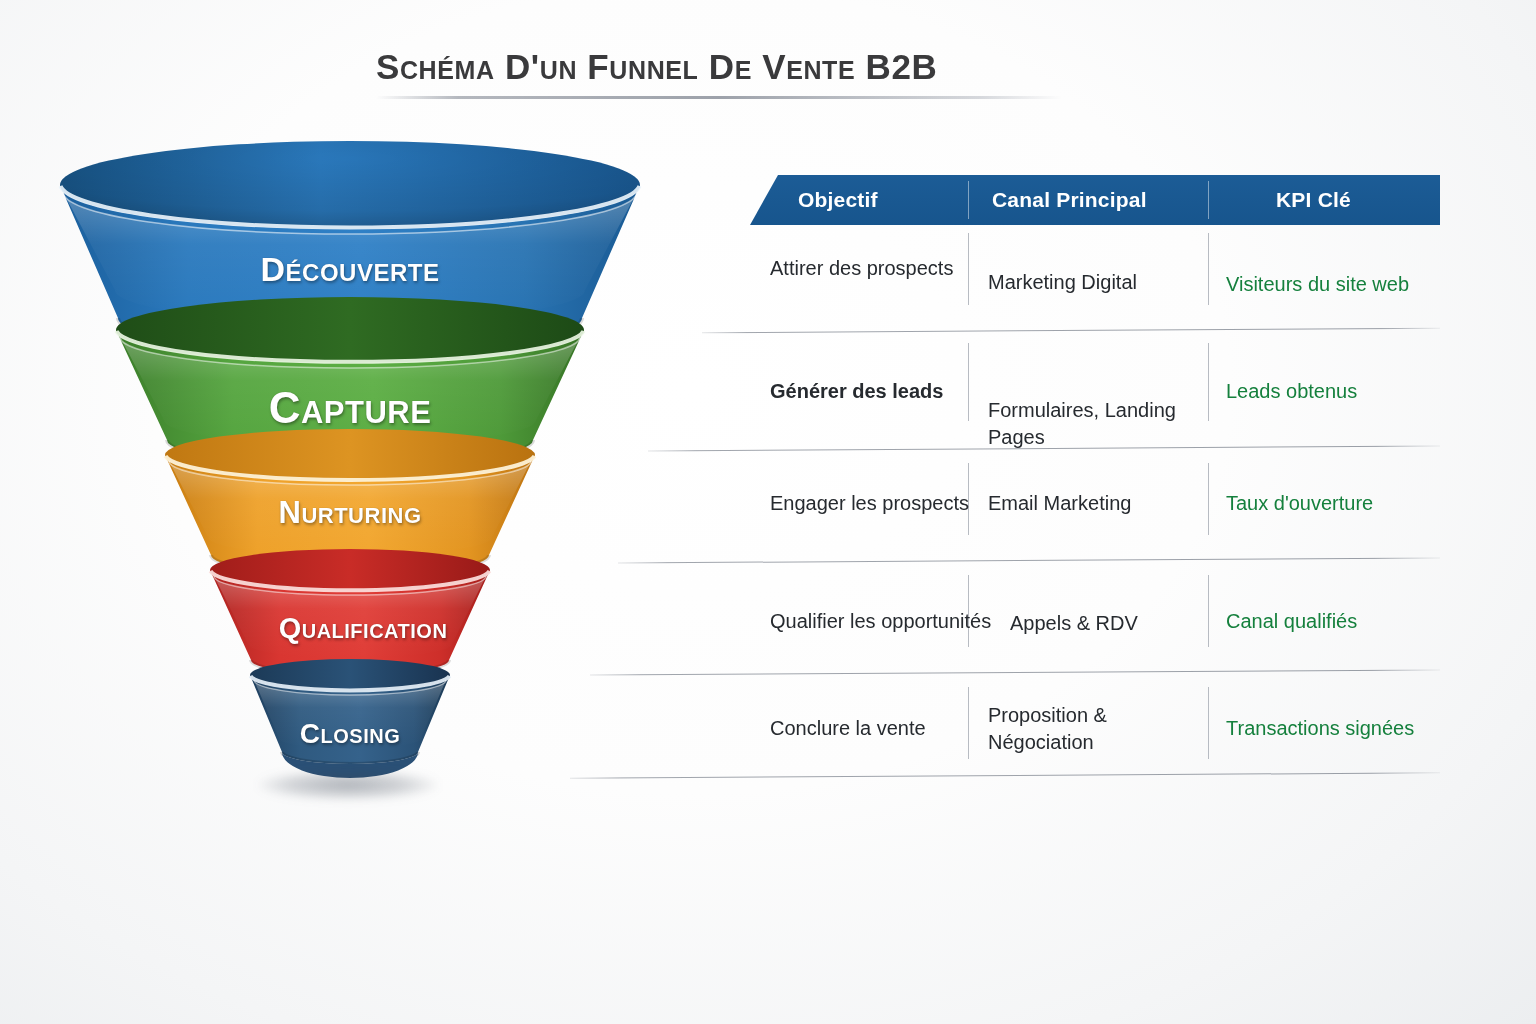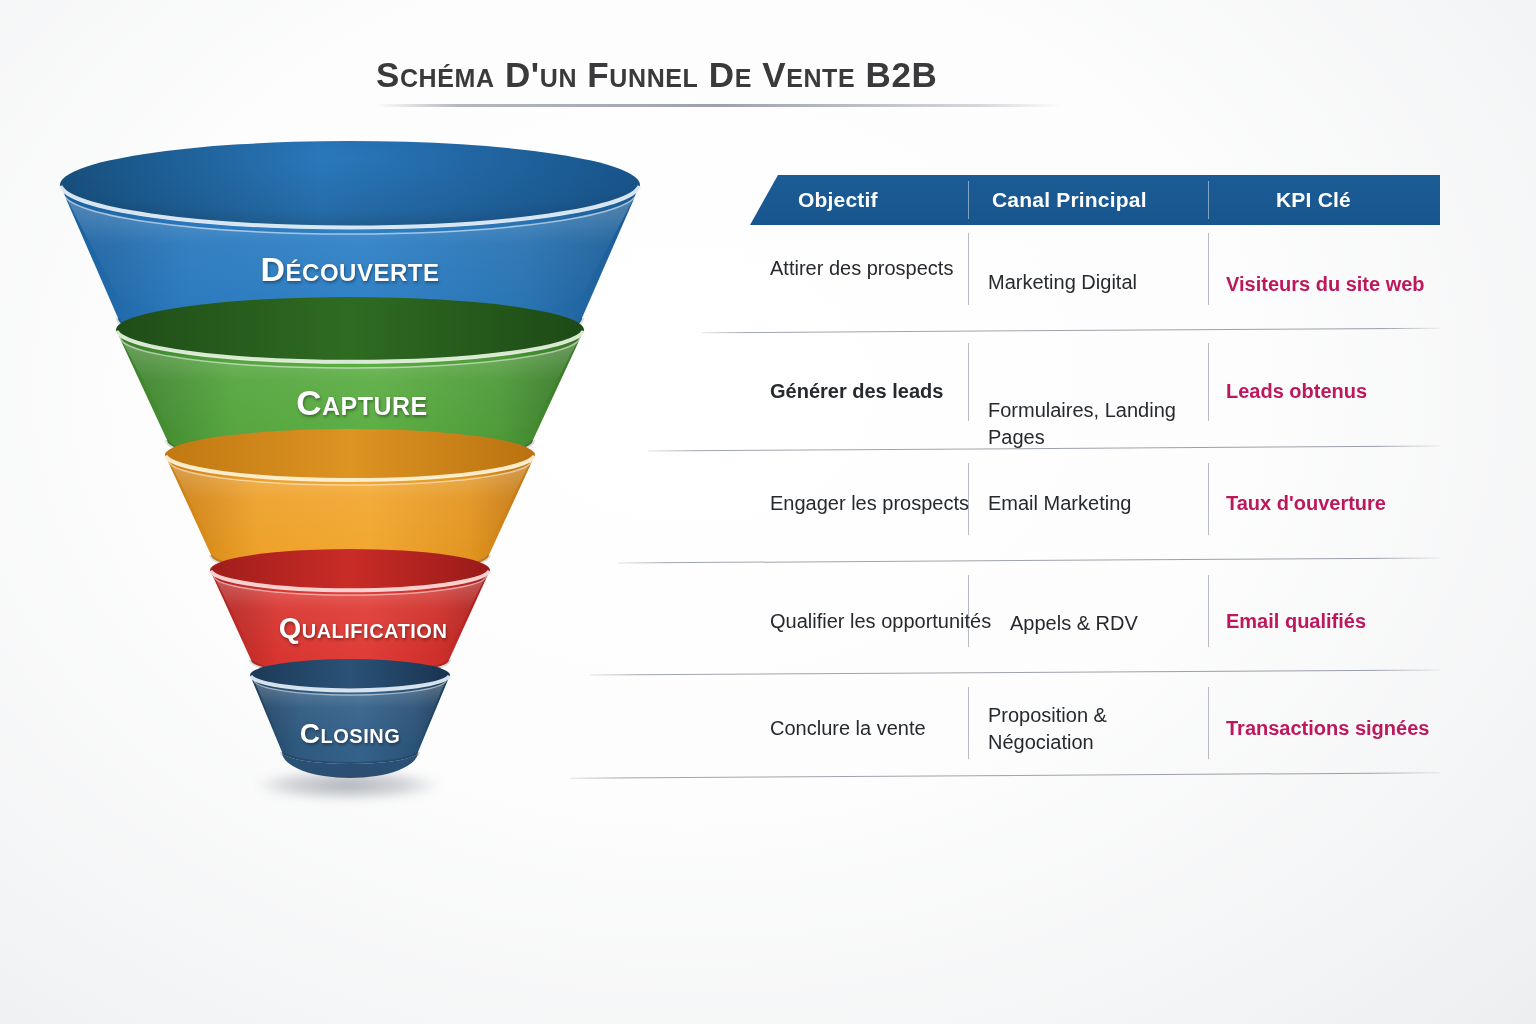--- a/index.html
+++ b/index.html
@@ -14,21 +14,20 @@
     background: radial-gradient(ellipse at 45% 38%, #ffffff 0%, #fdfdfd 45%, #f4f5f6 78%, #eceef0 100%);
     position: relative;
   }
 
   
   #title-block {
     position: absolute;
     left: 376px;
     top: 48px;
     width: 700px;
-    margin-top: 8px;
   }
   #page-title {
     font-family: "Liberation Sans", sans-serif;
     font-size: 35px;
     font-weight: bold;
     color: #3a3a3c;
     letter-spacing: 0.6px;
     font-variant: small-caps;
     text-transform: capitalize;
     white-space: nowrap;
@@ -123,21 +122,21 @@
     background: rgba(170,175,183,0.85);
   }
   .cell {
     position: absolute;
     color: #222428;
     font-size: 20px;
     line-height: 27px;
   }
   .cell.objectif { color: #262a2f; font-weight: normal; }
   .cell.canal    { color: #262a2f; font-weight: normal; }
-  .cell.kpi      { color: #be185d; font-weight: bold; }
+  .cell.kpi      { color: #15803d; font-weight: normal; }
 </style>
 </head>
 <body>
 
 <div id="title-block">
   <div id="page-title">Schéma d'un Funnel de Vente B2B</div>
   <div id="title-rule"></div>
 </div>
 
 <div id="funnel">
@@ -271,21 +270,22 @@
       <path d="M 254 540 A 96 15 0 0 0 446 540 L 421 598 A 71 11 0 0 1 279 598 Z" fill="url(#sheen)"></path>
       <path d="M 282 612 A 68 12 0 0 0 418 612" fill="none" stroke="rgba(0,0,0,0.16)" stroke-width="4"></path>
 
       <path d="M 282 612 A 68 12 0 0 0 418 612 A 68 26 0 0 1 282 612 Z" fill="#2a5076"></path>
     </g>
   </svg>
 
   <div id="funnel-shadow"></div>
 
   <div class="stage-label" style="left:0px; top:110px; width:700px; font-size:34px;">Découverte</div>
-  <div class="stage-label" style="left:0px; top:243px; width:700px; font-size:35px;padding-left:12px;">Capture</div>
+  <div class="stage-label" style="left:0px; top:243px; width:700px; font-size:44px;">Capture</div>
+  <div class="stage-label" style="left:0px; top:355px; width:700px; font-size:31px;">Nurturing</div>
   <div class="stage-label" style="left:0px; top:472px; width:700px; font-size:29px;padding-left:13px;">Qualification</div>
   <div class="stage-label" style="left:0px; top:578px; width:700px; font-size:28px;">Closing</div>
 </div>
 
 <div id="table">
 
   <div id="table-header"></div>
   <div class="hdr-sep" style="left:408px;"></div>
   <div class="hdr-sep" style="left:648px;"></div>
 
@@ -324,21 +324,21 @@
 
   <div>
     <div class="cell objectif" style="left:210px; top:315px; width:230px;">Engager les prospects</div>
     <div class="cell canal" style="left:428px; top:315px; width:210px;">Email Marketing</div>
     <div class="cell kpi" style="left:666px; top:315px; width:230px;">Taux d'ouverture</div>
   </div>
 
   <div>
     <div class="cell objectif" style="left:210px; top:433px; width:245px;">Qualifier les opportunités</div>
     <div class="cell canal" style="left:450px; top:435px; width:200px;">Appels &amp; RDV</div>
-    <div class="cell kpi" style="left:666px; top:433px; width:230px;">Email qualifiés</div>
+    <div class="cell kpi" style="left:666px; top:433px; width:230px;">Canal qualifiés</div>
   </div>
 
   <div>
     <div class="cell objectif" style="left:210px; top:540px; width:215px;">Conclure la vente</div>
     <div class="cell canal" style="left:428px; top:527px; width:195px;">Proposition &amp; Négociation</div>
     <div class="cell kpi" style="left:666px; top:540px; width:240px;">Transactions signées</div>
   </div>
 
 </div>
 

